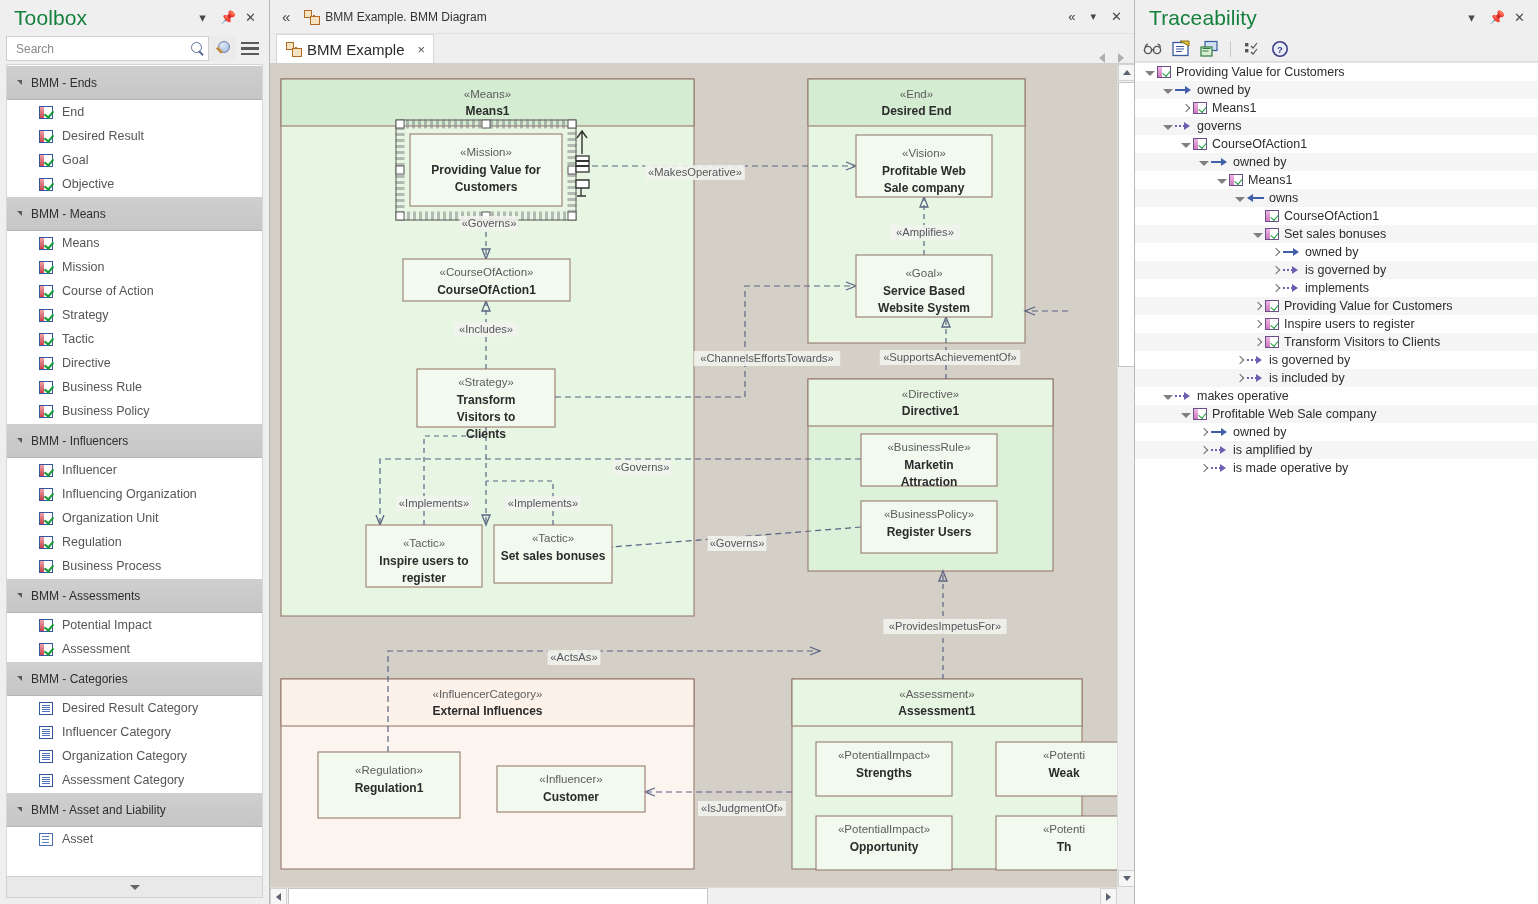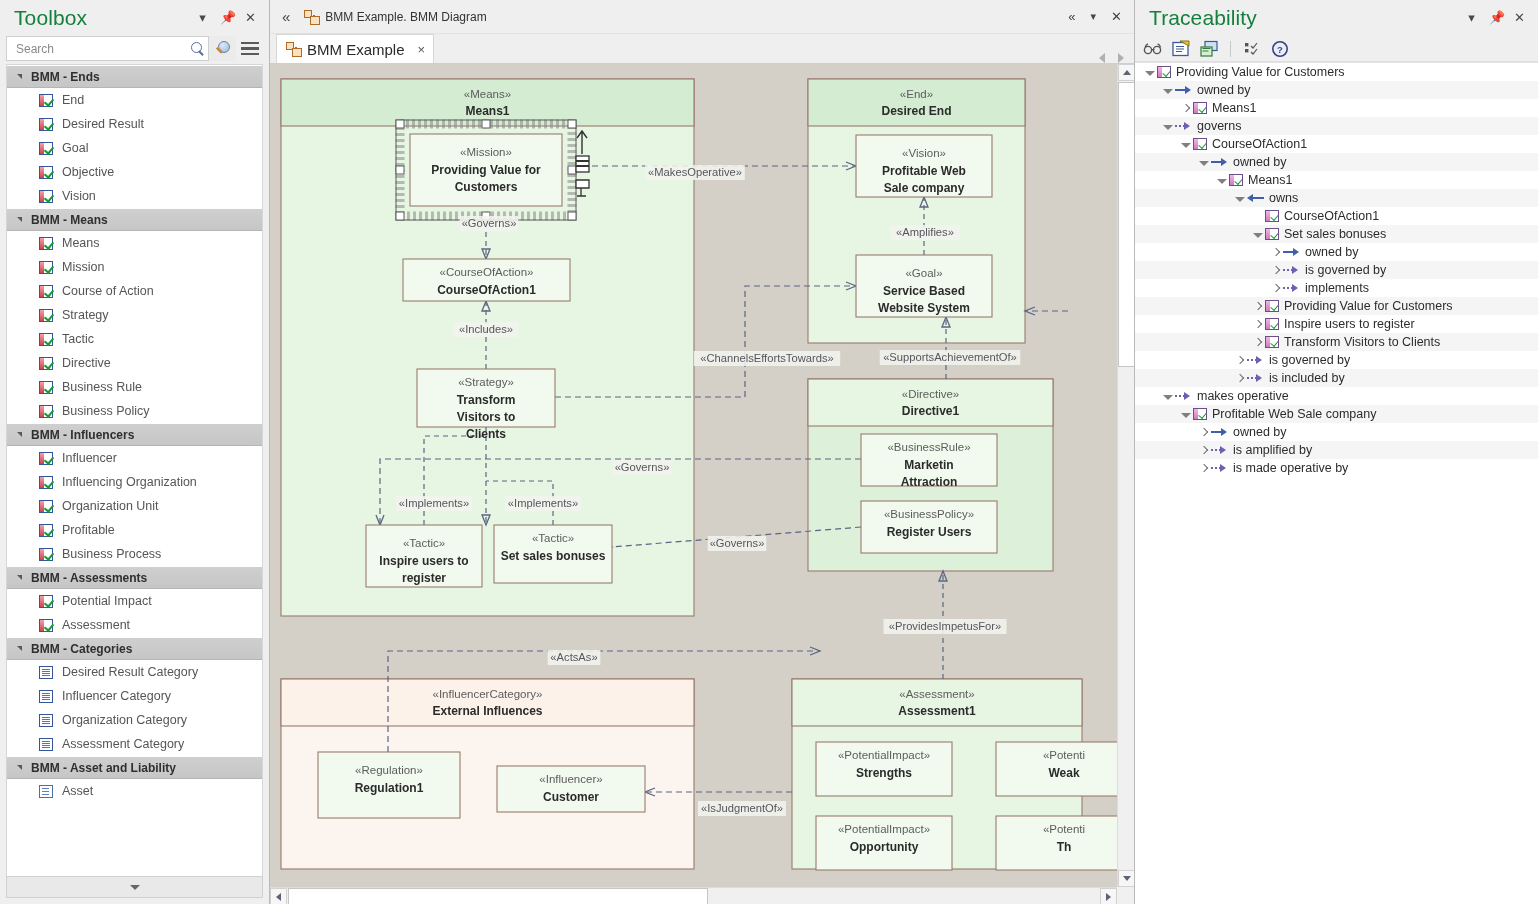--- a/index.html
+++ b/index.html
@@ -99,24 +99,24 @@
     overflow: hidden;
     margin: 0 6px 0 6px;
     background: #fff;
     border: 1px solid #d6d6d6;
     border-bottom: none;
   }
   .grp-header {
     background: linear-gradient(#cfcfcf, #c6c6c6);
     border-top: 1px solid #fff;
     border-bottom: 1px solid #b5b5b5;
-    height: 23px;
+    height: 35px;
     display: flex; align-items: center;
     padding-left: 8px;
-    font-size: 12px; font-weight: bold; color: #2f2f2f;
+    font-size: 12px; font-weight: normal; color: #2f2f2f;
   }
   .grp-arrow {
     width: 12px; height: 12px; position: relative; margin-right: 4px;
     flex: 0 0 12px;
   }
   .grp-arrow::after {
     content:""; position:absolute; left:2px; top:3px;
     border-left: 5px solid transparent;
     border-top: 5px solid #595959;
     border-right: 0;
@@ -398,24 +398,20 @@
           <span>Desired Result</span>
         </div>
         <div class="tb-item">
           <span class="ic ic-elem"></span>
           <span>Goal</span>
         </div>
         <div class="tb-item">
           <span class="ic ic-elem"></span>
           <span>Objective</span>
         </div>
-        <div class="tb-item">
-          <span class="ic ic-elem"></span>
-          <span>Vision</span>
-        </div>
         <div class="grp-header">
           <span class="grp-arrow"></span>
           <span>BMM - Means</span>
         </div>
         <div class="tb-item">
           <span class="ic ic-elem"></span>
           <span>Means</span>
         </div>
         <div class="tb-item">
           <span class="ic ic-elem"></span>
@@ -456,21 +452,21 @@
         <div class="tb-item">
           <span class="ic ic-elem"></span>
           <span>Influencing Organization</span>
         </div>
         <div class="tb-item">
           <span class="ic ic-elem"></span>
           <span>Organization Unit</span>
         </div>
         <div class="tb-item">
           <span class="ic ic-elem"></span>
-          <span>Profitable</span>
+          <span>Regulation</span>
         </div>
         <div class="tb-item">
           <span class="ic ic-elem"></span>
           <span>Business Process</span>
         </div>
         <div class="grp-header">
           <span class="grp-arrow"></span>
           <span>BMM - Assessments</span>
         </div>
         <div class="tb-item">

